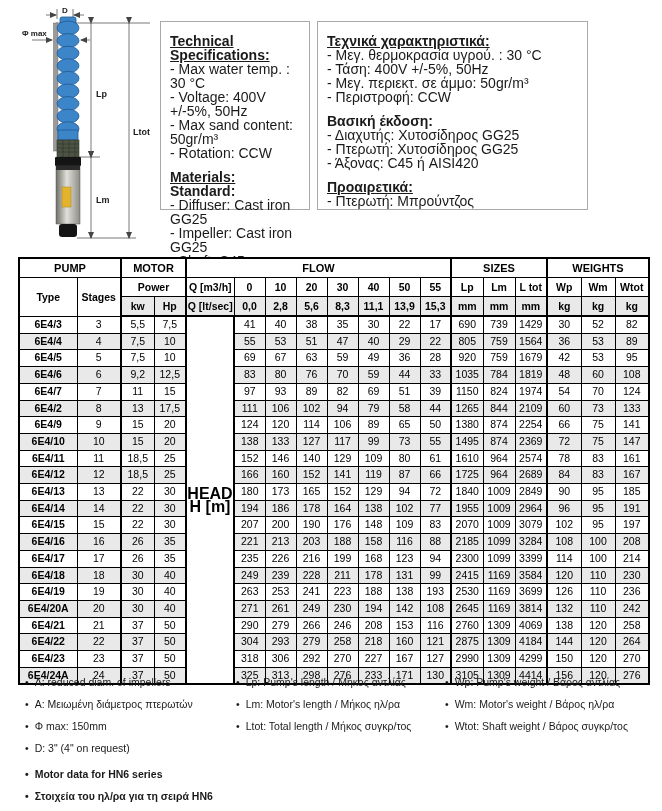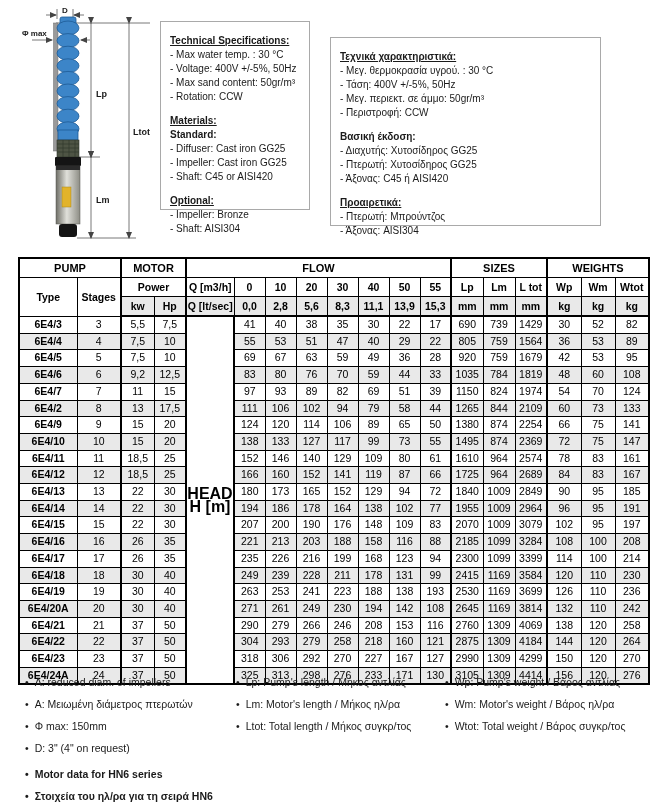--- a/index.html
+++ b/index.html
@@ -8,24 +8,24 @@
     font-family:"Liberation Sans","DejaVu Sans",sans-serif;color:#1a1a1a;
   }
   
   .pump-figure{position:absolute;left:20px;top:2px;width:145px;height:246px;}
   .dim-label{font-weight:bold;font-size:9px;fill:#1a1a1a;}
   .dim-label-sm{font-weight:bold;font-size:8px;fill:#1a1a1a;}
   
   .spec-box{
     position:absolute;top:21px;height:189px;box-sizing:border-box;
     border:1px solid #a9a9a9;background:#fff;
-    font-size:10px;line-height:14px;padding:12px 9px 0 9px;
+    font-size:14px;line-height:14px;padding:12px 9px 0 9px;
   }
   .spec-box-en{left:160px;width:150px;}
-  .spec-box-gr{left:330px;width:271px;margin-top:16px;}
+  .spec-box-gr{left:317px;width:271px;}
   .spec-title{font-weight:bold;text-decoration:underline;}
   .spec-sub{font-weight:bold;}
   .spec-gap{height:10px;}
   
   .pump-table{
     position:absolute;left:18px;top:257px;width:630px;
     border-collapse:collapse;table-layout:fixed;
     font-size:10.5px;text-align:center;color:#000;
     border:2.5px solid #000;
   }
@@ -154,21 +154,20 @@
     <div class="spec-line">- Μεγ. περιεκτ. σε άμμο: 50gr/m³</div>
     <div class="spec-line">- Περιστροφή: CCW</div>
     <div class="spec-gap"></div>
     <div class="spec-sub">Βασική έκδοση:</div>
     <div class="spec-line">- Διαχυτής: Χυτοσίδηρος GG25</div>
     <div class="spec-line">- Πτερωτή: Χυτοσίδηρος GG25</div>
     <div class="spec-line">- Άξονας: C45 ή AISI420</div>
     <div class="spec-gap"></div>
     <div class="spec-title">Προαιρετικά:</div>
     <div class="spec-line">- Πτερωτή: Μπρούντζος</div>
-    <div class="spec-line">- Άξονας: AISI304</div>
   </div>
 
   <table class="pump-table">
     <colgroup>
       <col style="width:58px">
         <col style="width:44px">
       <col style="width:33px">
         <col style="width:32px">
       <col style="width:48px">
       <col style="width:31px">
@@ -664,18 +663,18 @@
     <div class="fn-item">D: 3" (4" on request)</div>
   </div>
   <div class="fn-col fn-col-2">
     <div class="fn-item">Lp: Pump's length / Μήκος αντλίας</div>
     <div class="fn-item">Lm: Motor's length / Μήκος ηλ/ρα</div>
     <div class="fn-item">Ltot: Total length / Μήκος συγκρ/τος</div>
   </div>
   <div class="fn-col fn-col-3">
     <div class="fn-item">Wp: Pump's weight / Βάρος αντλίας</div>
     <div class="fn-item">Wm: Motor's weight / Βάρος ηλ/ρα</div>
-    <div class="fn-item">Wtot: Total weight / Βάρος συγκρ/τος</div>
+    <div class="fn-item">Wtot: Shaft weight / Βάρος συγκρ/τος</div>
   </div>
   <div class="fn-bottom fn-bottom-1">Motor data for HN6 series</div>
   <div class="fn-bottom fn-bottom-2">Στοιχεία του ηλ/ρα για τη σειρά HN6</div>
 
 </div>
 
 </body></html>

